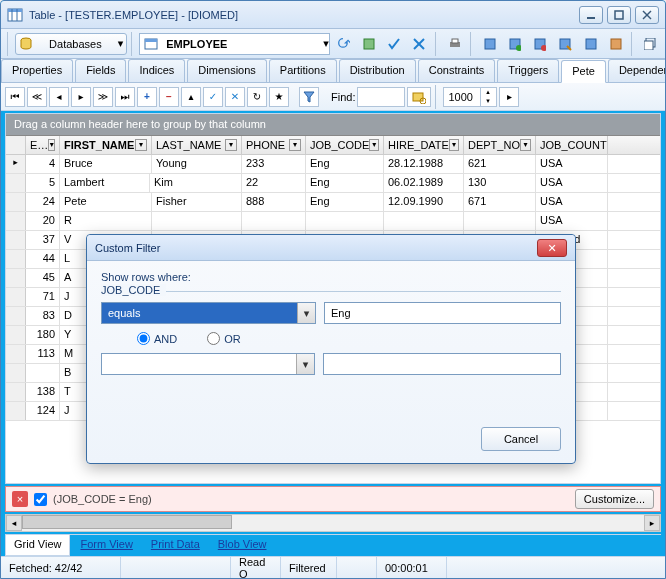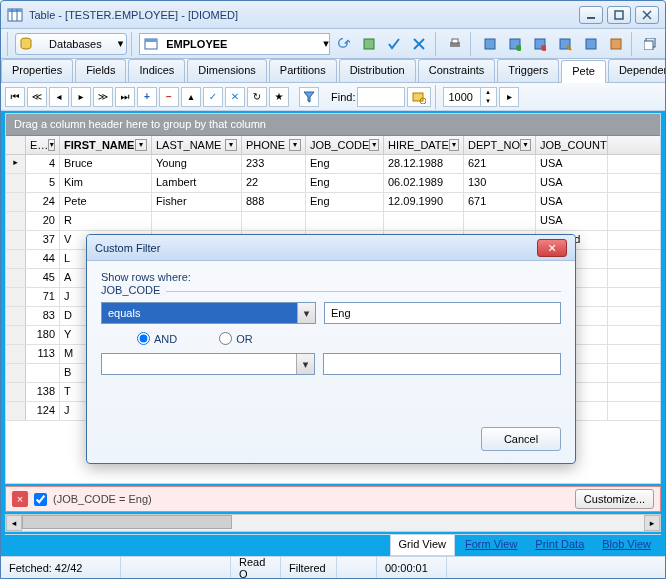--- a/index.html
+++ b/index.html
@@ -54,21 +54,21 @@
 .filter-bar { height: 26px; background: #feecec; border: 1px solid #d88; margin: 0 4px; display: flex; align-items: center; padding: 0 6px; gap: 6px; color: #444; }
 .filter-bar .fx { width: 16px; height: 16px; background: #e05050; color:#fff; text-align:center; line-height:16px; border-radius:2px; cursor:pointer;}
 .filter-bar .fchk { width:13px; height:13px;}
 .customize-btn { margin-left: auto; padding: 3px 8px; border: 1px solid #a0a0a0; background: linear-gradient(#fdfdfd,#e8e8e8); cursor: pointer; border-radius: 3px;}
 
 .hscroll { height: 18px; margin: 2px 4px; background: #f0f0f0; border: 1px solid #ccc; display: flex; align-items: center; }
 .hscroll .sbtn { width: 16px; height: 16px; background: #e0e0e0; border: 1px solid #bbb; cursor:pointer; text-align:center; font-size:9px; line-height:14px;}
 .hscroll .strack { flex:1; height: 16px; position: relative; }
 .hscroll .sthumb { position:absolute; left:0; width:210px; height:14px; top:0; background:#d0d0d0; border:1px solid #aaa;}
 
-.view-tabs { height: 22px; display: flex; border-top: 1px solid #c4d6ea; margin: 0 4px; justify-content: flex-end; }
+.view-tabs { height: 22px; display: flex; border-top: 1px solid #c4d6ea; margin: 0 4px; }
 .vtab { padding: 3px 8px; border: 1px solid #c4d6ea; border-top: none; margin-right: 2px; cursor: pointer; background: linear-gradient(#f8fafd,#eaf0f8); }
 .vtab.active { background: #fff; }
 .vtab.link { text-decoration: underline; color: #1a3c9e; border: none; background: none; }
 
 .statusbar { height: 22px; background: linear-gradient(#f4f8fc,#e4eef8); border-top: 1px solid #c4d6ea; display: flex; align-items: center; }
 .sb-cell { padding: 0 8px; border-right: 1px solid #c4d6ea; height: 100%; display: flex; align-items: center; }
 
 
 .dialog { position: absolute; left: 86px; top: 234px; width: 490px; height: 230px; background: linear-gradient(#f8fafd,#eef4fb); border: 1px solid #3a6ea5; border-radius: 4px; box-shadow: 0 4px 16px rgba(0,0,0,0.3); display: flex; flex-direction: column; }
 .dlg-title { height: 26px; background: linear-gradient(#e4eefc,#c8dcf4); display: flex; align-items: center; padding: 0 8px; border-bottom: 1px solid #a8c0dc; border-radius: 4px 4px 0 0; }
@@ -77,21 +77,21 @@
 .dlg-body { flex:1; padding: 10px 14px; color:#1a3c6e; }
 .dlg-body .lbl { margin-bottom: 8px; }
 .fieldset-line { border-top: 1px solid #b8cce0; position: relative; margin: 6px 0 10px; }
 .fieldset-line span { position: absolute; top: -8px; left: 0; background: #f3f7fc; padding-right: 6px; color:#1a3c6e;}
 .dlg-row { display: flex; gap: 8px; margin-bottom: 8px; align-items:center;}
 .dlg-combo { flex: 0 0 214px; height: 22px; border: 1px solid #7a9cc0; display: flex; }
 .dlg-combo.sel { background: #2a6ac2; color:#fff;gap:41px;}
 .dlg-combo input { flex:1; border:none; outline:none; padding: 0 6px; background: transparent; color: inherit;}
 .dlg-combo .arrow { width: 18px; background: linear-gradient(#f4f4f4,#dcdcdc); border-left: 1px solid #aaa; text-align:center; line-height:20px; cursor:pointer; color:#333;}
 .dlg-text { flex: 1; height: 22px; border: 1px solid #7a9cc0; background:#fff; padding: 0 6px; }
-.radio-row { display:flex; gap: 42px; margin: 4px 0 8px 36px;}
+.radio-row { display:flex; gap: 30px; margin: 4px 0 8px 36px;}
 .radio-row label { display:flex; align-items:center; gap:4px; color:#1a3c6e;}
 .dlg-buttons { display:flex; justify-content:flex-end; gap:10px; padding: 0 14px 12px;}
 .dlg-btn { width: 80px; height: 24px; border: 1px solid #8aa8c8; background: linear-gradient(#fefefe,#e4ecf6); border-radius: 3px; cursor:pointer;}
 .dlg-btn.primary { border: 1px solid #3a80d0; box-shadow: 0 0 0 1px #8ab8f0 inset;}
 
 svg { display: block; }
 </style>
 </head>
 <body>
 
@@ -317,22 +317,22 @@
           <div class="gcell col-ln">Young</div>
           <div class="gcell col-ph">233</div>
           <div class="gcell col-jc">Eng</div>
           <div class="gcell col-hd">28.12.1988</div>
           <div class="gcell col-dn">621</div>
           <div class="gcell col-jcn">USA</div>
         </div>
         <div class="grow">
           <div class="gcell row-ind"></div>
           <div class="gcell col-id">5</div>
+          <div class="gcell col-ln">Lambert</div>
           <div class="gcell col-fn">Kim</div>
-          <div class="gcell col-ln">Lambert</div>
           <div class="gcell col-ph">22</div>
           <div class="gcell col-jc">Eng</div>
           <div class="gcell col-hd">06.02.1989</div>
           <div class="gcell col-dn">130</div>
           <div class="gcell col-jcn">USA</div>
         </div>
         <div class="grow">
           <div class="gcell row-ind"></div>
           <div class="gcell col-id">24</div>
           <div class="gcell col-fn">Pete</div>

